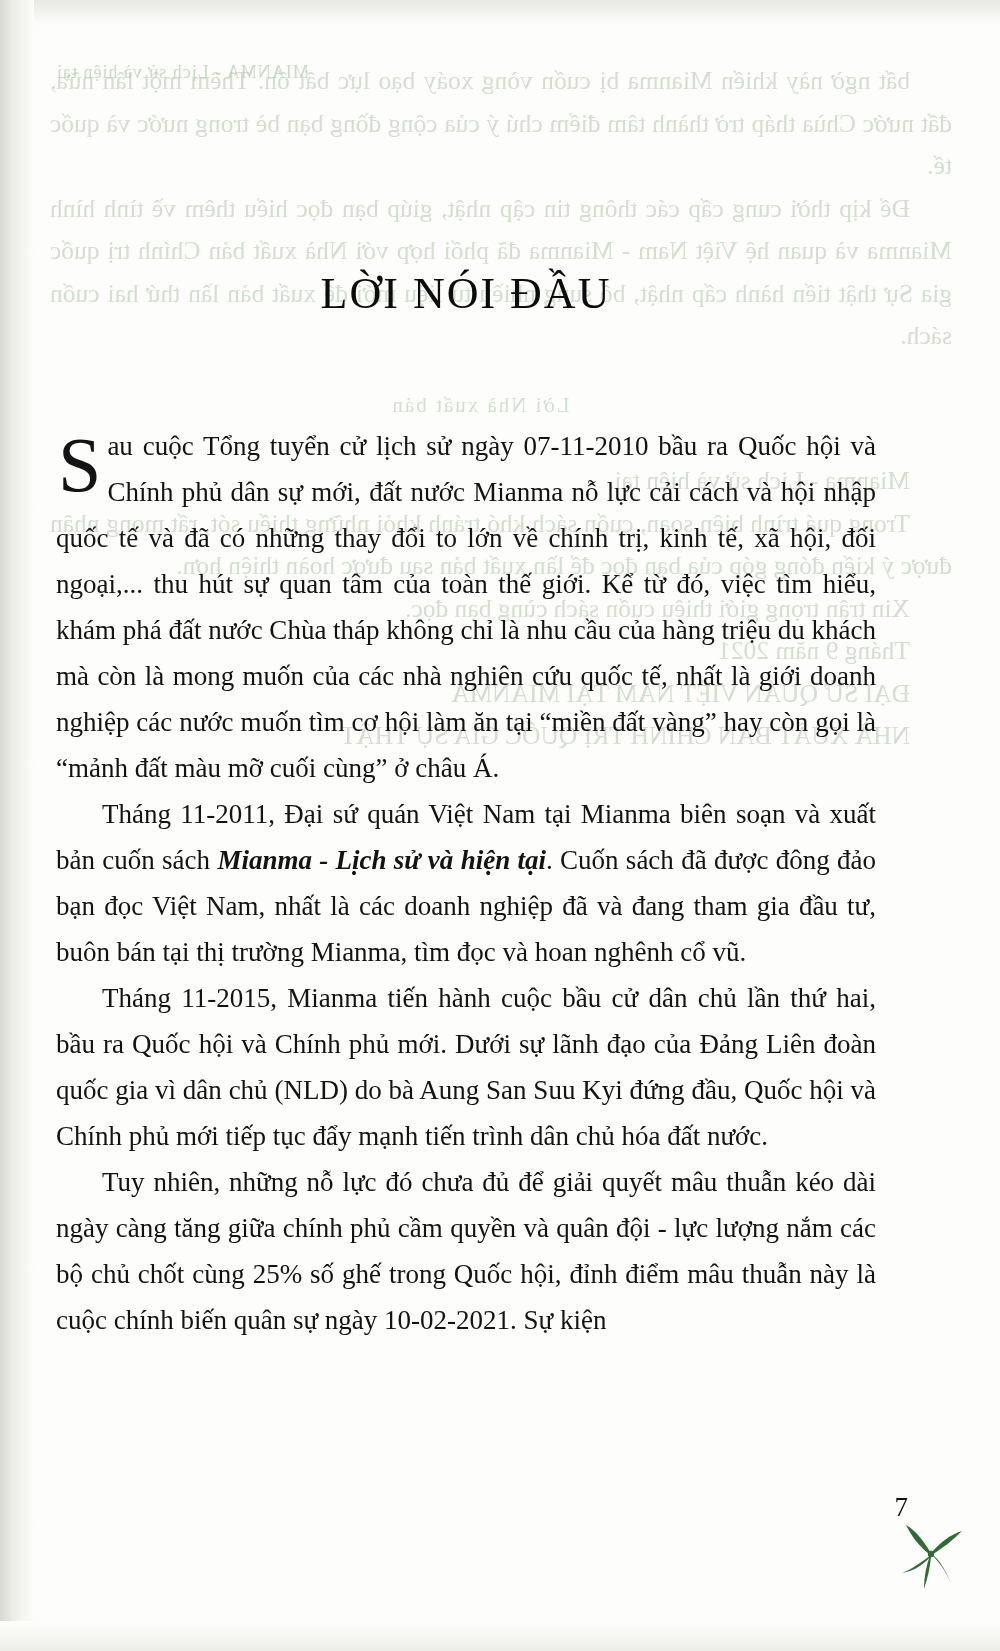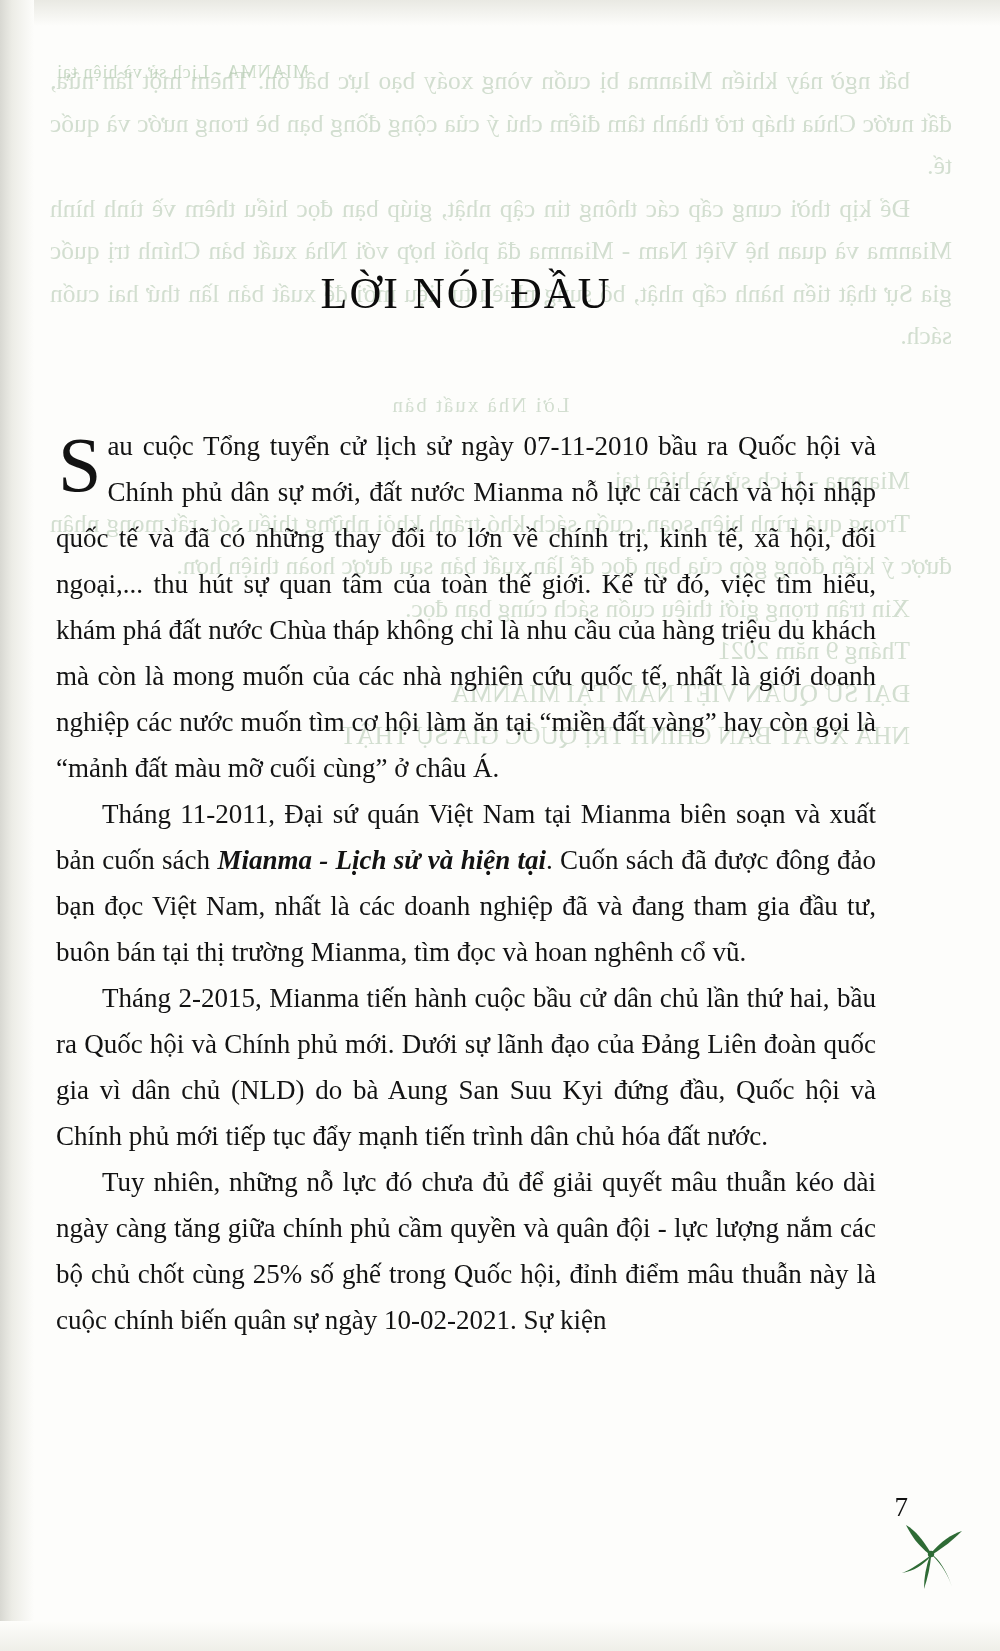--- a/index.html
+++ b/index.html
@@ -181,21 +181,21 @@
   <div class="content">
 
     <h1 class="chapter-title">LỜI NÓI ĐẦU</h1>
 
     <div class="body-text">
 
       <p class="dropcap-para"><span class="dropcap">S</span><span>au cuộc Tổng tuyển cử lịch sử ngày 07-11-2010 bầu ra Quốc hội và Chính phủ dân sự mới, đất nước Mianma nỗ lực cải cách và hội nhập quốc tế và đã có những thay đổi to lớn về chính trị, kinh tế, xã hội, đối ngoại,... thu hút sự quan tâm của toàn thế giới. Kể từ đó, việc tìm hiểu, khám phá đất nước Chùa tháp không chỉ là nhu cầu của hàng triệu du khách mà còn là mong muốn của các nhà nghiên cứu quốc tế, nhất là giới doanh nghiệp các nước muốn tìm cơ hội làm ăn tại “miền đất vàng” hay còn gọi là “mảnh đất màu mỡ cuối cùng” ở châu Á.</span></p>
 
       <p><span>Tháng 11-2011, Đại sứ quán Việt Nam tại Mianma biên soạn và xuất bản cuốn sách </span><span class="book-title">Mianma - Lịch sử và hiện tại</span><span>. Cuốn sách đã được đông đảo bạn đọc Việt Nam, nhất là các doanh nghiệp đã và đang tham gia đầu tư, buôn bán tại thị trường Mianma, tìm đọc và hoan nghênh cổ vũ.</span></p>
 
-      <p>Tháng 2-2015, Mianma tiến hành cuộc bầu cử dân chủ lần thứ hai, bầu ra Quốc hội và Chính phủ mới. Dưới sự lãnh đạo của Đảng Liên đoàn quốc gia vì dân chủ (NLD) do bà Aung San Suu Kyi đứng đầu, Quốc hội và Chính phủ mới tiếp tục đẩy mạnh tiến trình dân chủ hóa đất nước.</p>
+      <p>Tháng 11-2015, Mianma tiến hành cuộc bầu cử dân chủ lần thứ hai, bầu ra Quốc hội và Chính phủ mới. Dưới sự lãnh đạo của Đảng Liên đoàn quốc gia vì dân chủ (NLD) do bà Aung San Suu Kyi đứng đầu, Quốc hội và Chính phủ mới tiếp tục đẩy mạnh tiến trình dân chủ hóa đất nước.</p>
 
       <p>Tuy nhiên, những nỗ lực đó chưa đủ để giải quyết mâu thuẫn kéo dài ngày càng tăng giữa chính phủ cầm quyền và quân đội - lực lượng nắm các bộ chủ chốt cùng 25% số ghế trong Quốc hội, đỉnh điểm mâu thuẫn này là cuộc chính biến quân sự ngày 10-02-2021. Sự kiện</p>
 
     </div>
   </div>
 
   <div class="page-number">7</div>
 
   <div class="ornament">
     <svg viewBox="0 0 78 78" width="78" height="78" aria-hidden="true">

